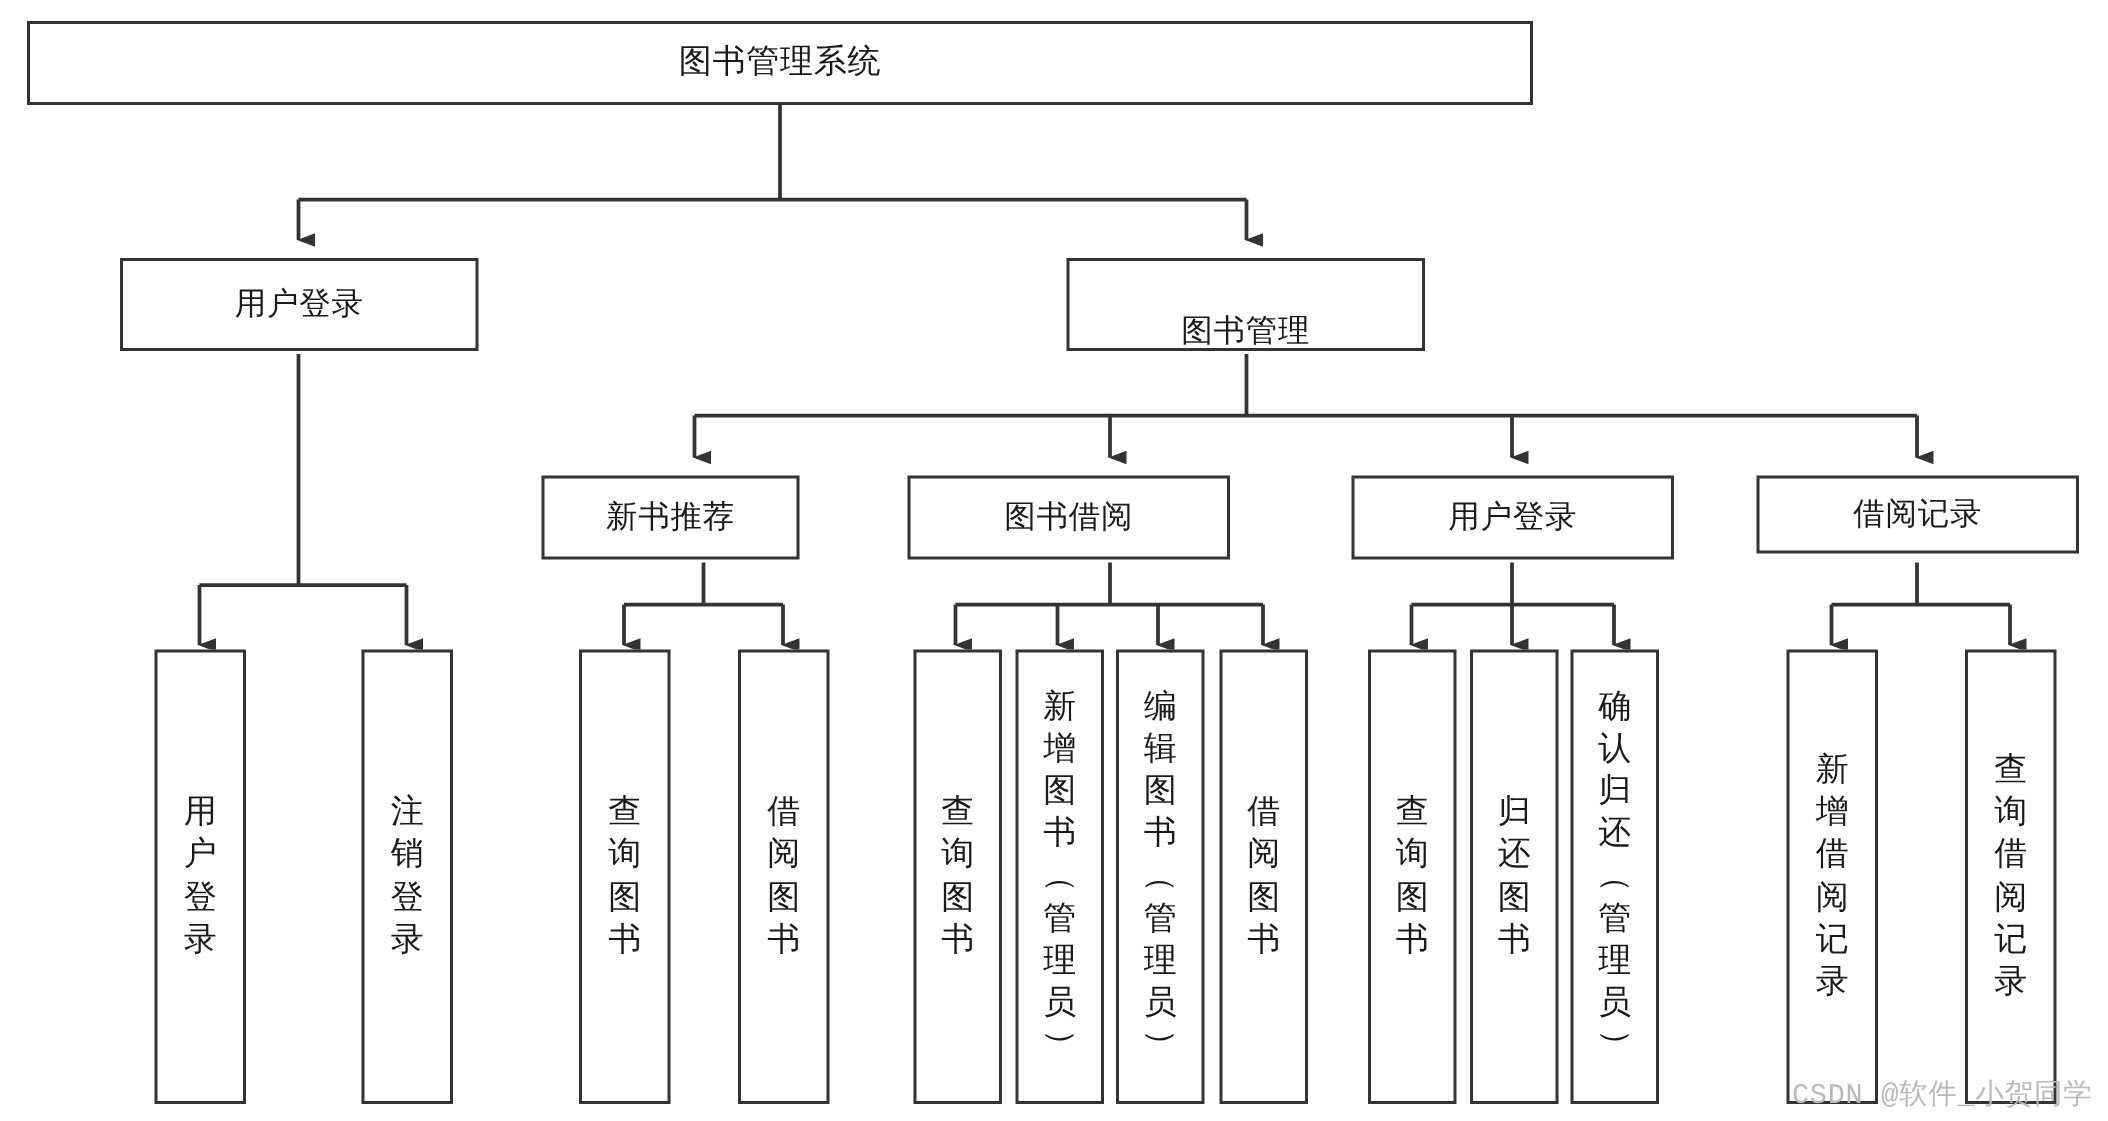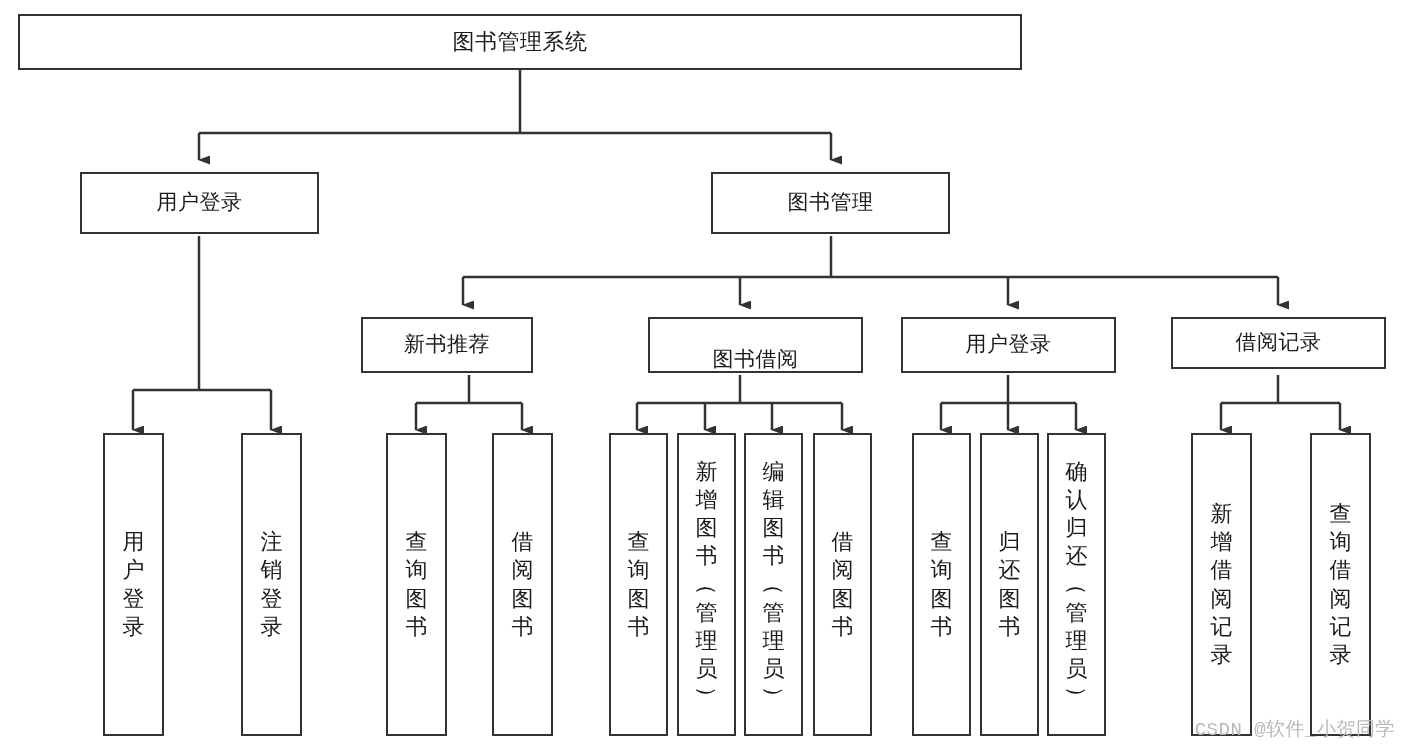--- a/index.html
+++ b/index.html
@@ -138,29 +138,29 @@
   </svg>
 
   <div class="node horiz" style="left:80px; top:172px; width:239px; height:62px;">
     <span>用户登录</span>
   </div>
 
   <div class="node horiz root" style="left:18px; top:14px; width:1004px; height:56px;">
     <span>图书管理系统</span>
   </div>
 
-  <div class="node horiz" style="left:711px; top:172px; width:239px; height:62px;">
+  <div class="node horiz" style="left:711px; top:172px; width:239px; height:62px;align-items:flex-end;">
     <span>图书管理</span>
   </div>
 
   <div class="node horiz" style="left:361px; top:317px; width:172px; height:56px;">
     <span>新书推荐</span>
   </div>
 
-  <div class="node horiz" style="left:648px; top:317px; width:215px; height:56px;align-items:flex-end;">
+  <div class="node horiz" style="left:605px; top:317px; width:215px; height:56px;">
     <span>图书借阅</span>
   </div>
 
   <div class="node horiz" style="left:901px; top:317px; width:215px; height:56px;">
     <span>用户登录</span>
   </div>
 
   <div class="node horiz" style="left:1171px; top:317px; width:215px; height:52px;">
     <span>借阅记录</span>
   </div>

